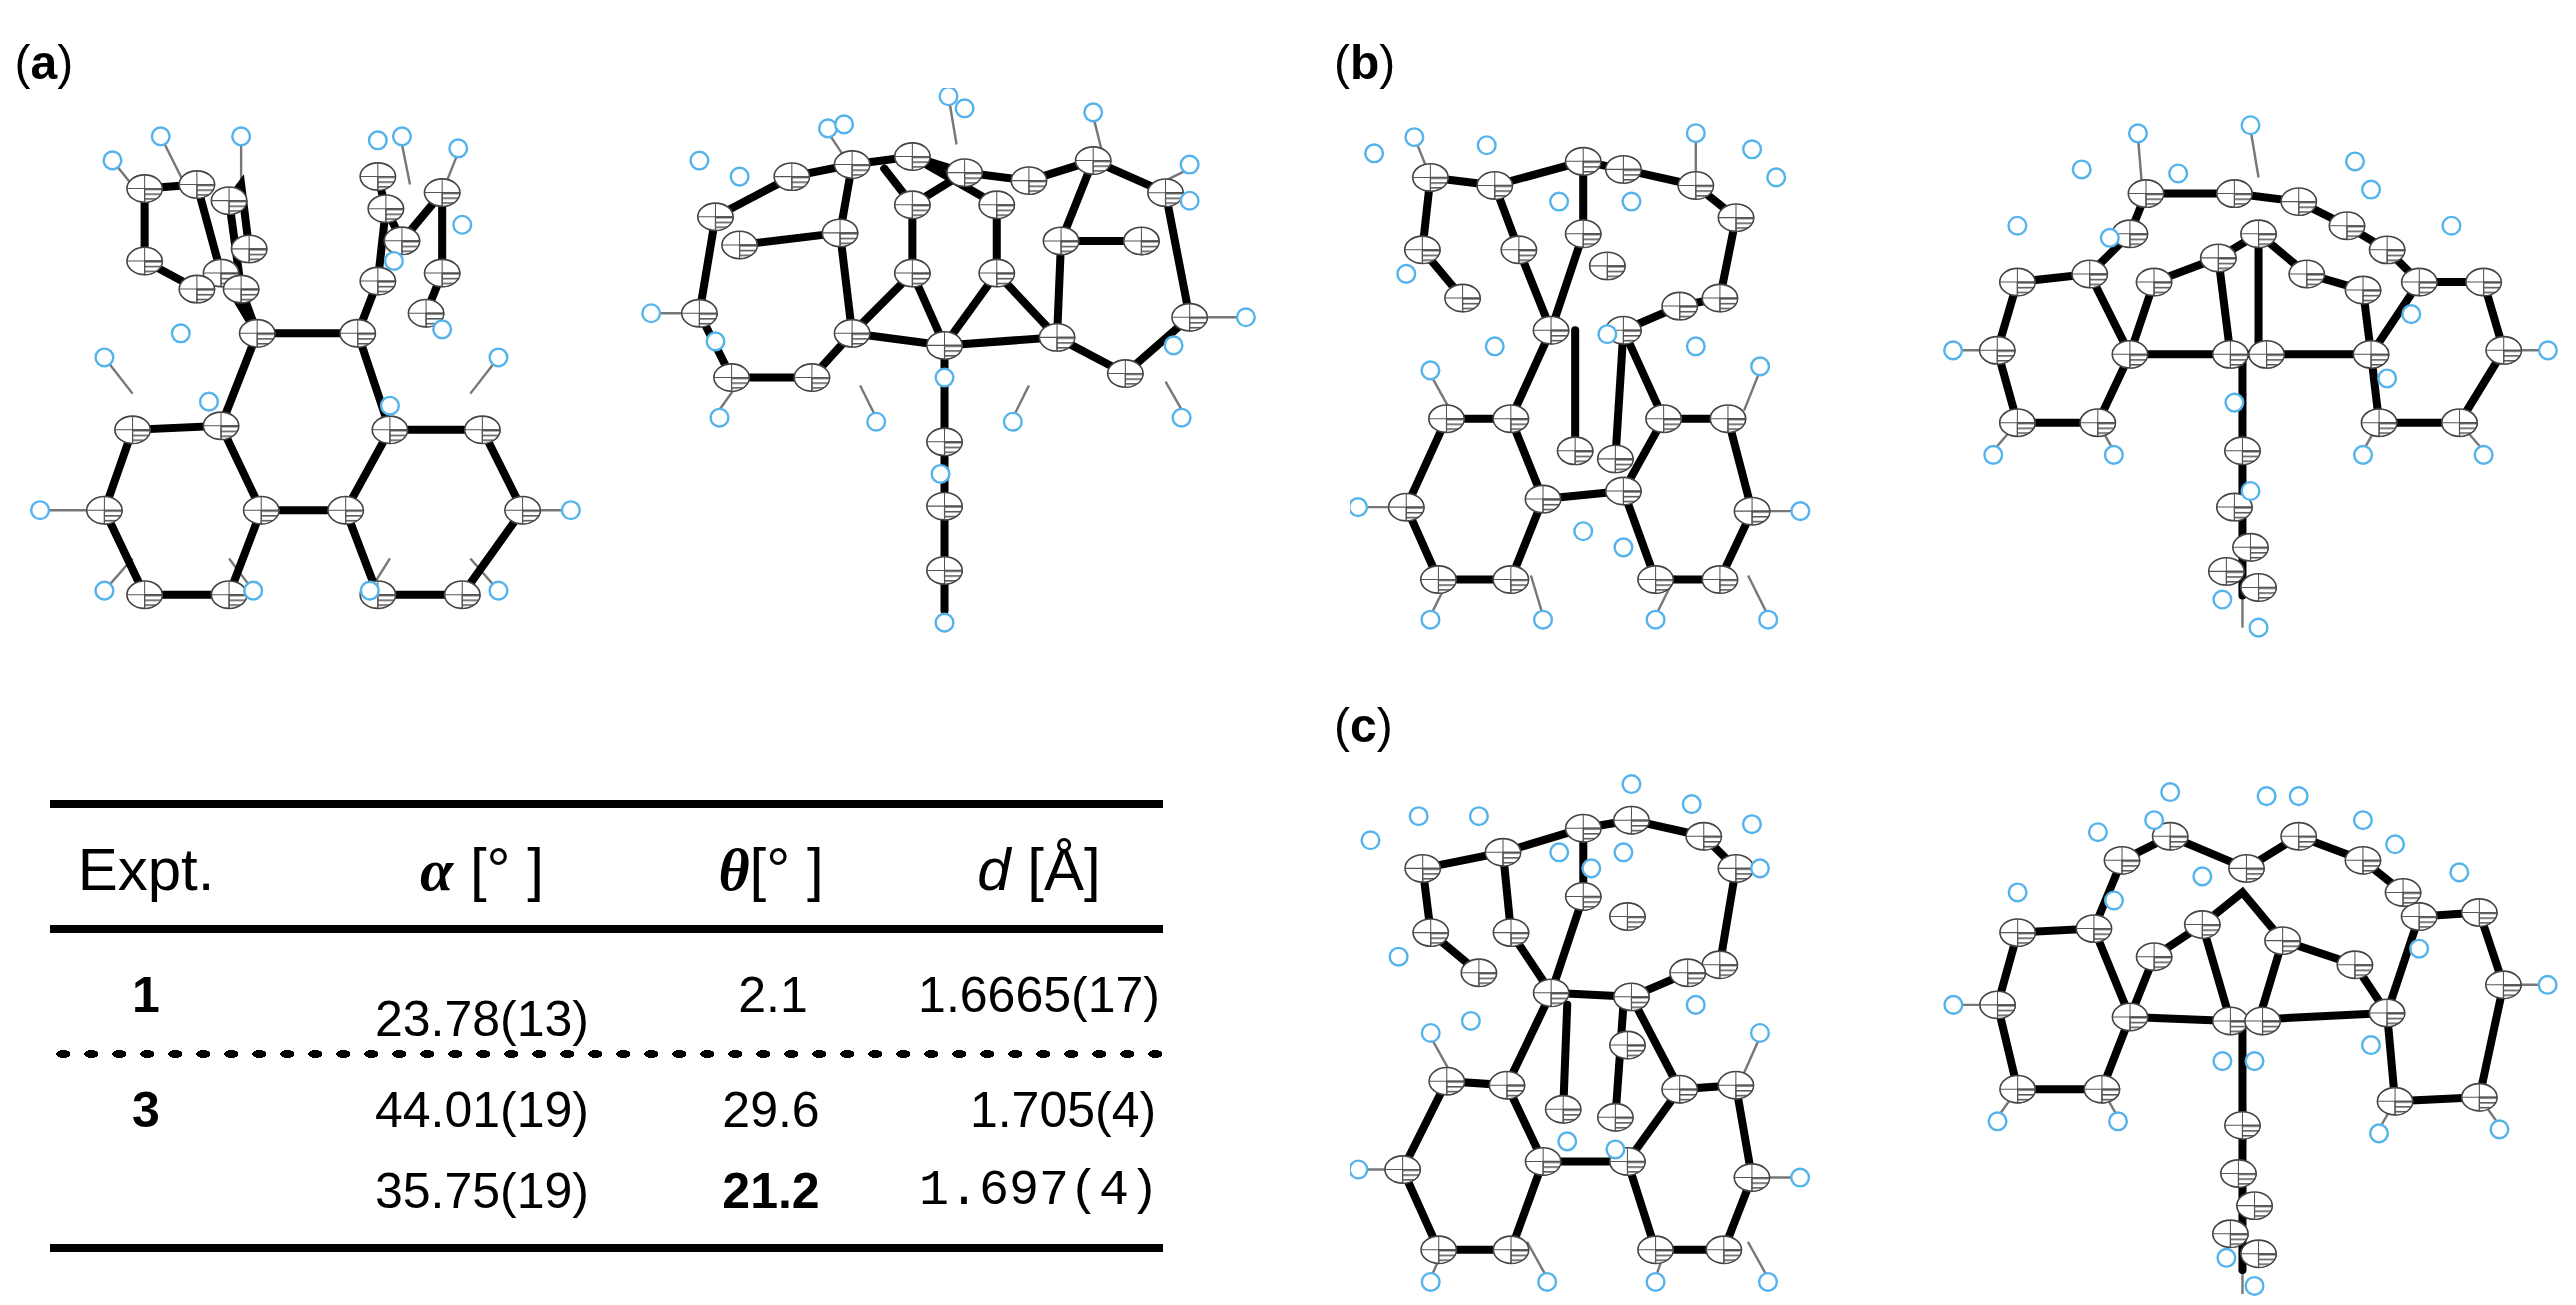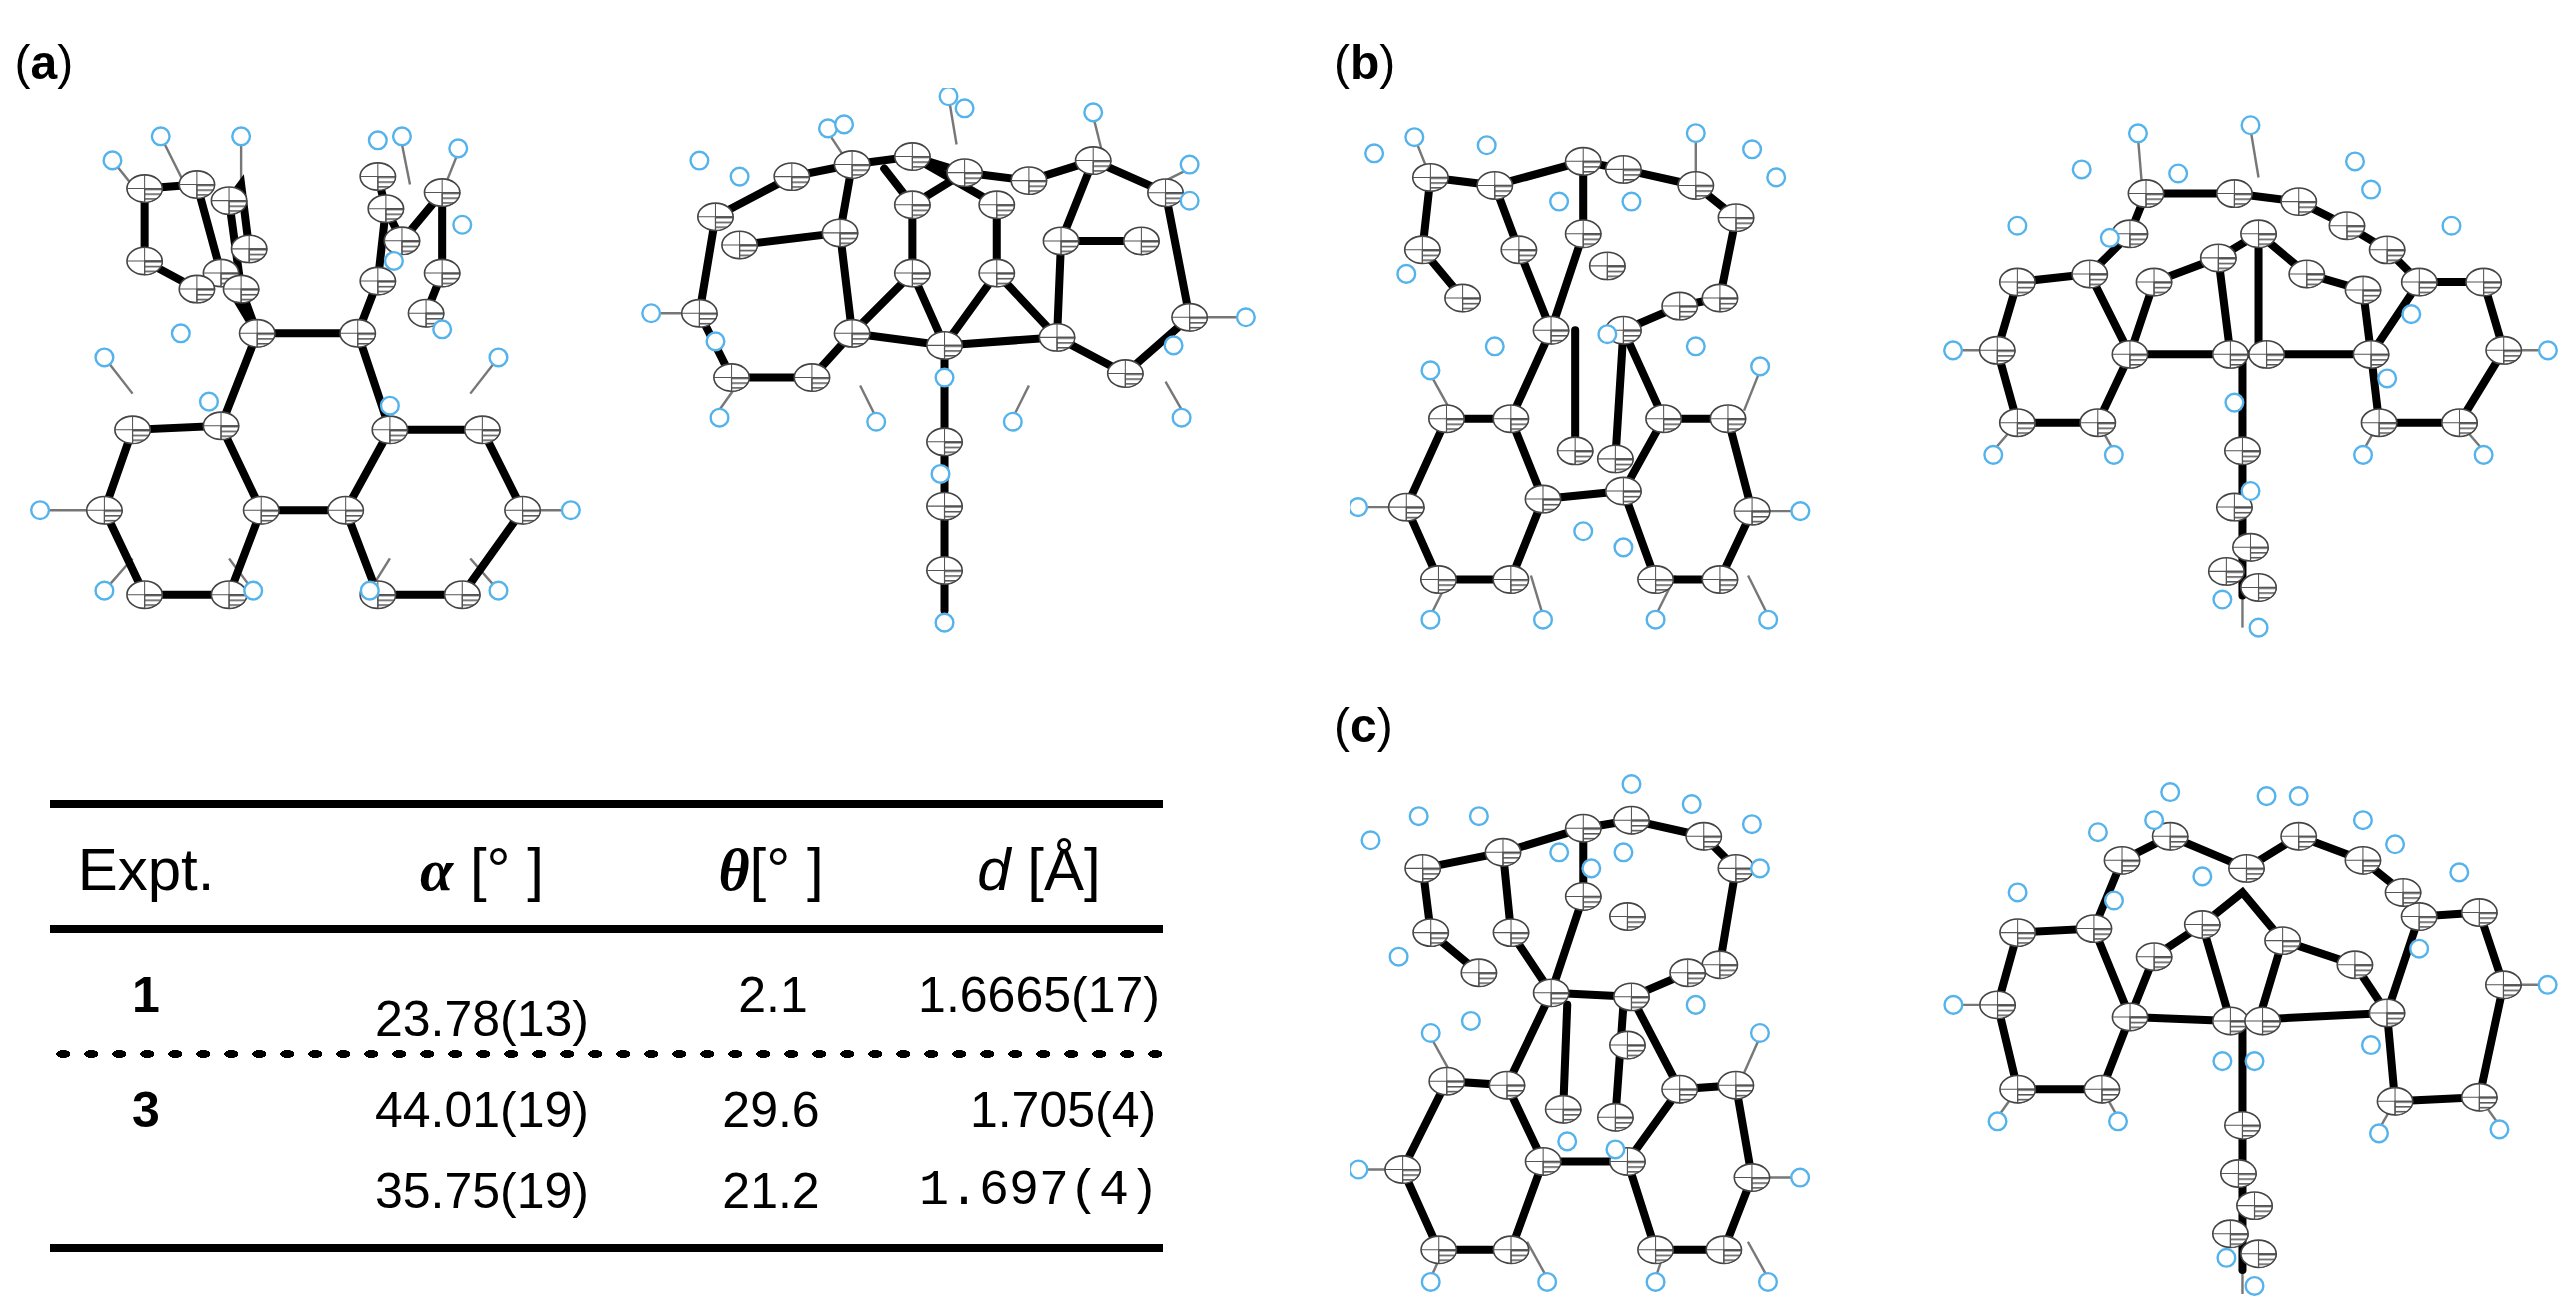--- a/index.html
+++ b/index.html
@@ -568,19 +568,19 @@
   <div>
     <div class="cell bold" style="left:96px; top:285px;">3</div>
     <div class="cell" style="left:432px; top:285px;">44.01(19)</div>
     <div class="cell" style="left:721px; top:285px;">29.6</div>
     <div class="cell" style="left:989px; top:285px;margin-left:24px;">1.705(4)</div>
   </div>
 
   <div>
     <div class="cell bold" style="left:96px; top:366px;"></div>
     <div class="cell" style="left:432px; top:366px;">35.75(19)</div>
-    <div class="cell" style="left:721px; top:366px;">21.2</div>
+    <div class="cell" style="left:721px; top:366px;font-weight:bold;">21.2</div>
     <div class="cell" style="left:989px; top:366px;font-family:Liberation Mono, monospace;">1.697(4)</div>
   </div>
 
   <div class="rule" style="top:444px;"></div>
 </div>
 
 
 </body></html>

